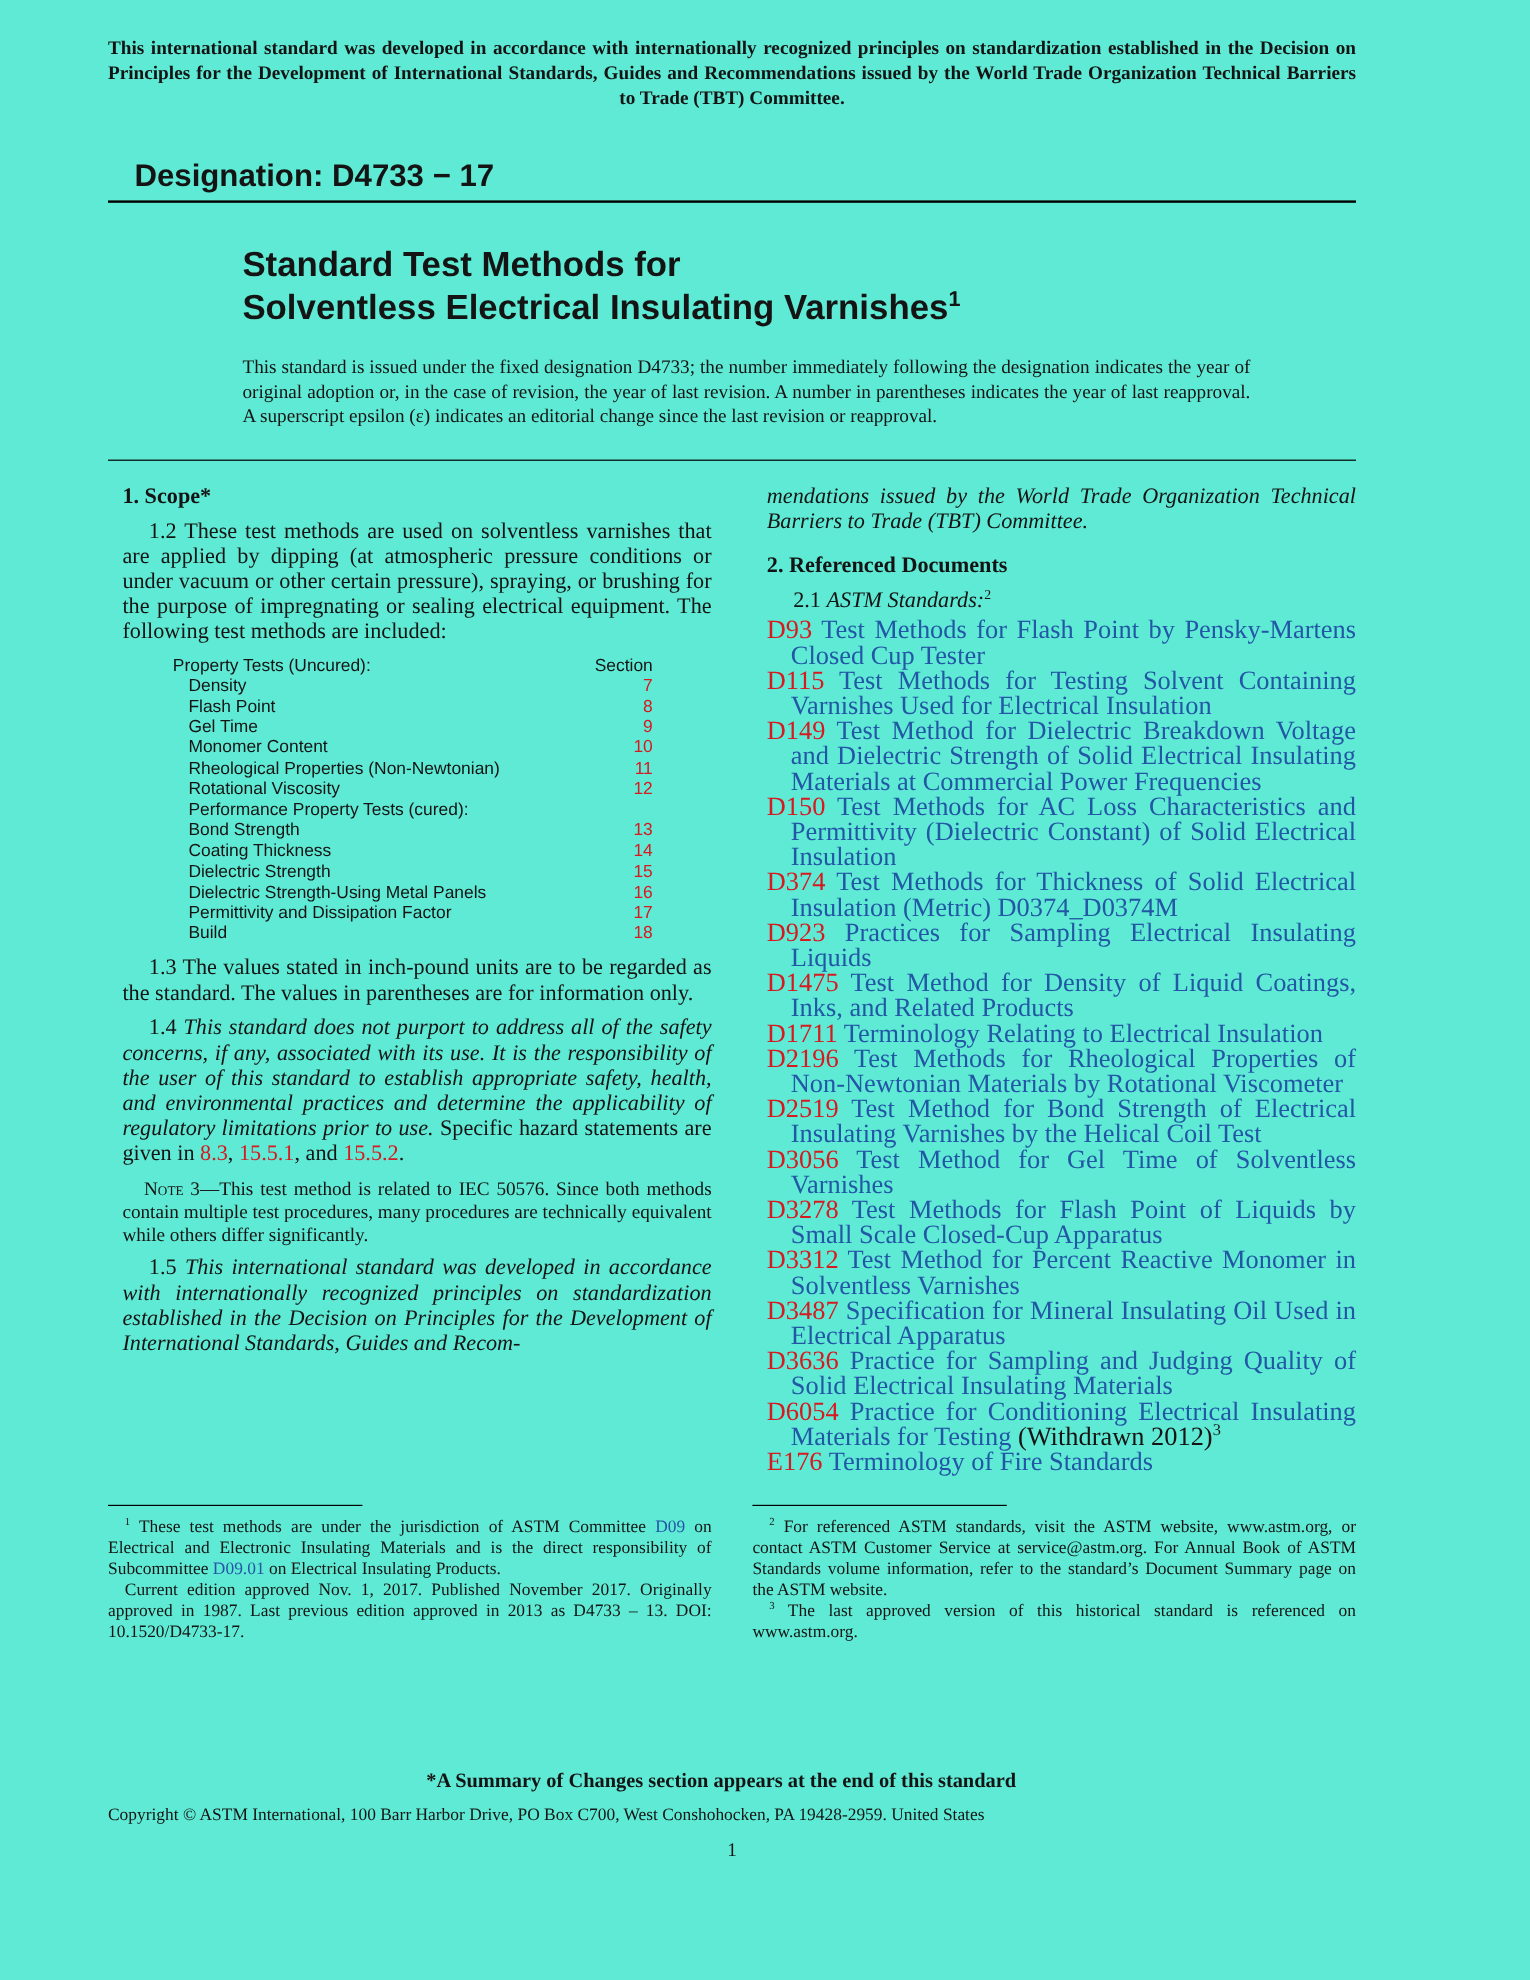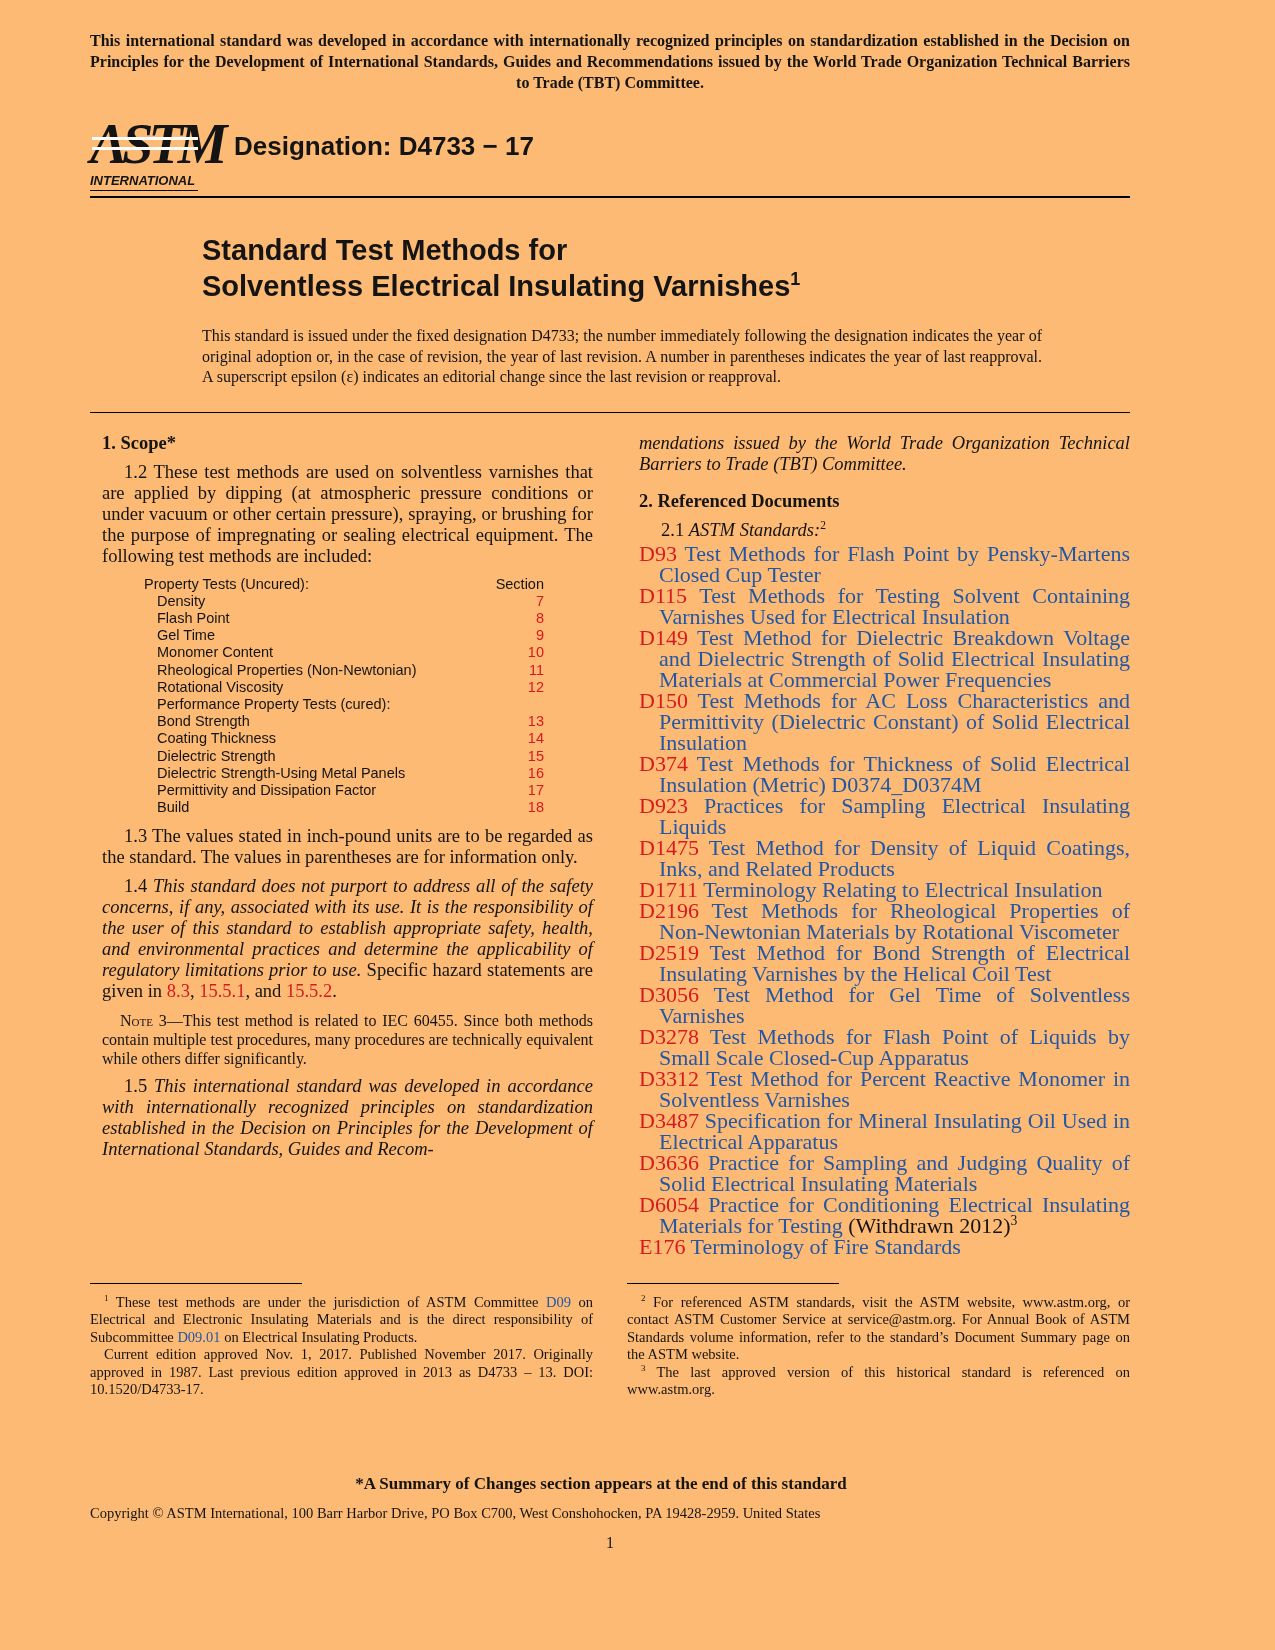--- a/index.html
+++ b/index.html
@@ -1,20 +1,20 @@
 <!DOCTYPE html>
 <html lang="en"><head>
 <meta charset="utf-8">
 <style>
   * { margin:0; padding:0; box-sizing:border-box; }
   html,body { background:#ffffff; }
   .page {
     position:relative;
     width:1275px; height:1650px;
-    background:#fdba74;
+    background:#5eead4;
     color:#141414;
     font-family:"Liberation Serif", serif;
     padding:30px 145px 0 90px;
     overflow:hidden;
   }
   sup { font-size:62%; vertical-align:super; line-height:0; }
   .red  { color:#d71920; }
   .blue { color:#2257a5; }
   .it   { font-style:italic; }
   .sc   { font-variant:small-caps; }
@@ -117,28 +117,20 @@
   .page-num { position:absolute; left:0; right:55px; bottom:98px; text-align:center; font-size:16px; }
 </style>
 </head>
 <body>
 
 <div class="page">
 
   <div class="disclaimer">This international standard was developed in accordance with internationally recognized principles on standardization established in the Decision on Principles for the Development of International Standards, Guides and Recommendations issued by the World Trade Organization Technical Barriers to Trade (TBT) Committee.</div>
 
   <div class="masthead">
-    <div class="logo">
-      <div class="logo-astm">
-        <span>ASTM</span>
-        <i class="stripe s1"></i>
-        <i class="stripe s2"></i>
-      </div>
-      <div class="logo-intl">INTERNATIONAL</div>
-    </div>
     <div class="designation">
       <span>Designation:</span>
       <span>D4733 − 17</span>
     </div>
   </div>
 
   <div class="title-block">
     <h1 class="title">
       <span>Standard Test Methods for</span><br>
       <span>Solventless Electrical Insulating Varnishes</span><sup>1</sup>
@@ -211,21 +203,21 @@
             </div>
             <div class="pt-row">
               <span class="pt-label">Build</span>
               <span class="pt-section red">18</span>
             </div>
           </div>
       </div>
 
       <p class="body-p">1.3 The values stated in inch-pound units are to be regarded as the standard. The values in parentheses are for information only.</p>
       <p class="body-p"><span>1.4 </span><span class="it">This standard does not purport to address all of the safety concerns, if any, associated with its use. It is the responsibility of the user of this standard to establish appropriate safety, health, and environmental practices and determine the applicability of regulatory limitations prior to use.</span><span> Specific hazard statements are given in </span><span class="red link">8.3</span><span>, </span><span class="red link">15.5.1</span><span>, and </span><span class="red link">15.5.2</span><span>.</span></p>
-      <p class="note"><span class="sc">Note 3—</span><span>This test method is related to IEC 60455. Since both methods contain multiple test procedures, many procedures are technically equivalent while others differ significantly.</span></p>
+      <p class="note"><span class="sc">Note 3—</span><span>This test method is related to IEC 50576. Since both methods contain multiple test procedures, many procedures are technically equivalent while others differ significantly.</span></p>
       <p class="body-p"><span>1.5 </span><span class="it">This international standard was developed in accordance with internationally recognized principles on standardization established in the Decision on Principles for the Development of International Standards, Guides and Recom-</span></p>
     </section>
 
     <section class="col">
       <p class="body-p cont"><span class="it">mendations issued by the World Trade Organization Technical Barriers to Trade (TBT) Committee.</span></p>
       <h2 class="sec-heading">2. Referenced Documents</h2>
       <p class="body-p"><span>2.1 </span><span class="it">ASTM Standards:</span><sup>2</sup></p>
       <div class="ref-list">
           <div class="ref-item"><span class="red link">D93</span><span class="blue link"> Test Methods for Flash Point by Pensky-Martens Closed Cup Tester</span></div>
           <div class="ref-item"><span class="red link">D115</span><span class="blue link"> Test Methods for Testing Solvent Containing Varnishes Used for Electrical Insulation</span></div>

